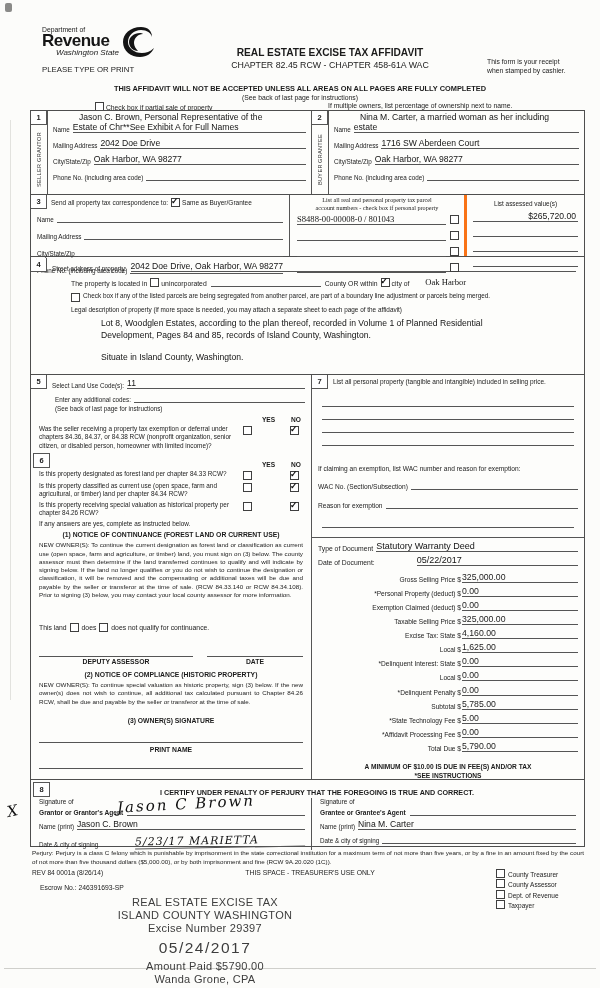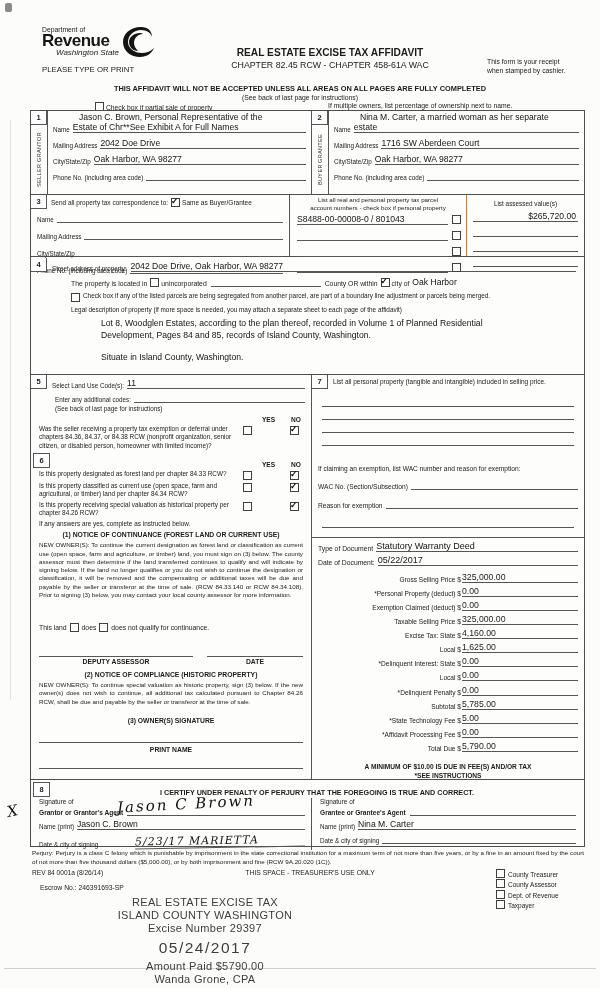--- a/index.html
+++ b/index.html
@@ -124,21 +124,21 @@
         </div>
       </div>
       <div class="half" style="flex:1;display:flex;">
         <div class="sidecol">
           <div class="numcell">2</div>
           <div class="vlabel">
             <span>BUYER</span>&nbsp;<span>GRANTEE</span>
           </div>
         </div>
         <div style="flex:1;padding:1px 5px 2px 5px;display:flex;flex-direction:column;">
-          <div class="val" style="padding-left:26px;">Nina M. Carter, a married woman as her separate</div>
+          <div class="val" style="padding-left:26px;">Nina M. Carter, a married woman as her including</div>
           <div class="frow">
               <span class="lbl">Name</span>
               <span class="fill val">estate</span>
             </div>
           <div class="frow" style="margin-top:5px;">
               <span class="lbl">Mailing Address</span>
               <span class="fill val">1716 SW Aberdeen Court</span>
             </div>
           <div class="frow" style="margin-top:5px;">
               <span class="lbl">City/State/Zip</span>
@@ -170,21 +170,21 @@
           </div>
         <div class="frow" style="margin-top:7px;padding:0 6px;">
             <span class="lbl">City/State/Zip</span>
             <span class="fill"></span>
           </div>
         <div class="frow" style="margin-top:7px;padding:0 6px;">
             <span class="lbl">Phone No. (including area code)</span>
             <span class="fill"></span>
           </div>
       </div>
-      <div style="width:177px;border-right:1px solid #f97316;padding:1px 4px;box-sizing:border-box;">
+      <div style="width:177px;border-right:3px solid #f97316;padding:1px 4px;box-sizing:border-box;font-family:Liberation Serif, serif;">
         <div style="font-size:6.2px;text-align:center;line-height:1.25;">
           <div>List all real and personal property tax parcel</div>
           <div>account numbers - check box if personal property</div>
         </div>
         <div class="frow" style="margin-top:2px;">
             <span class="fill val" style="flex:1;">S8488-00-00008-0 / 801043</span>
             <span class="cb" style="margin:0 1px 1px 4px;"></span>
           </div>
         <div class="frow" style="margin-top:6px;">
             <span class="fill" style="flex:1;height:8px;"></span>
@@ -215,21 +215,21 @@
         <span class="fill val" style="flex:1;margin:0 4px;">2042 Doe Drive, Oak Harbor, WA 98277</span>
       </div>
       <div style="margin:5px 0 0 40px;font-size:6.8px;display:flex;align-items:flex-end;">
         <span>The property is located in</span>
         <span class="cb" style="margin:0 2px 0 3px;"></span>
         <span>unincorporated</span>
         <span class="fill" style="width:110px;margin:0 4px;"></span>
         <span>County OR within</span>
         <span class="cb checked" style="margin:0 2px 0 3px;"></span>
         <span>city of</span>
-        <span class="val" style="margin-left:3px;">Oak Harbor</span>
+        <span class="val" style="margin-left:16px;font-family:Liberation Serif, serif;">Oak Harbor</span>
       </div>
       <div style="margin:5px 0 0 40px;font-size:6.4px;display:flex;">
         <span class="cb" style="margin:1px 3px 0 0;"></span>
         <span style="flex:1;">Check box if any of the listed parcels are being segregated from another parcel, are part of a boundary line adjustment or parcels being merged.</span>
       </div>
       <div style="margin:4px 0 0 40px;font-size:6.4px;">Legal description of property (if more space is needed, you may attach a separate sheet to each page of the affidavit)</div>
       <div class="val" style="margin:5px 30px 0 70px;line-height:1.35;">
         <div>Lot 8, Woodglen Estates, according to the plan thereof, recorded in Volume 1 of Planned Residential</div>
         <div>Development, Pages 84 and 85, records of Island County, Washington.</div>
       </div>
@@ -332,21 +332,21 @@
         <div class="frow" style="margin-top:9px;">
             <span class="lbl" style="font-size:6.6px;">Reason for exemption</span>
             <span class="fill"></span>
           </div>
         <div class="blankline" style="margin-top:9px;"></div>
         <div style="border-top:1px solid #555;margin:6px -6px 0 -6px;"></div>
         <div class="frow" style="margin-top:3px;">
             <span class="lbl" style="font-size:6.8px;">Type of Document</span>
             <span class="fill val" style="font-size:9px;">Statutory Warranty Deed</span>
           </div>
-        <div class="frow" style="margin-top:3px;">
+        <div class="frow" style="margin-top:3px;gap:39px;">
             <span class="lbl" style="font-size:6.8px;">Date of Document:</span>
             <span class="fill val" style="font-size:9px;">05/22/2017</span>
           </div>
         <div style="margin-top:6px;">
           <div class="fee">
               <span class="fl">Gross Selling Price $</span>
               <span class="fv">325,000.00</span>
             </div>
           <div class="fee">
               <span class="fl">*Personal Property (deduct) $</span>

